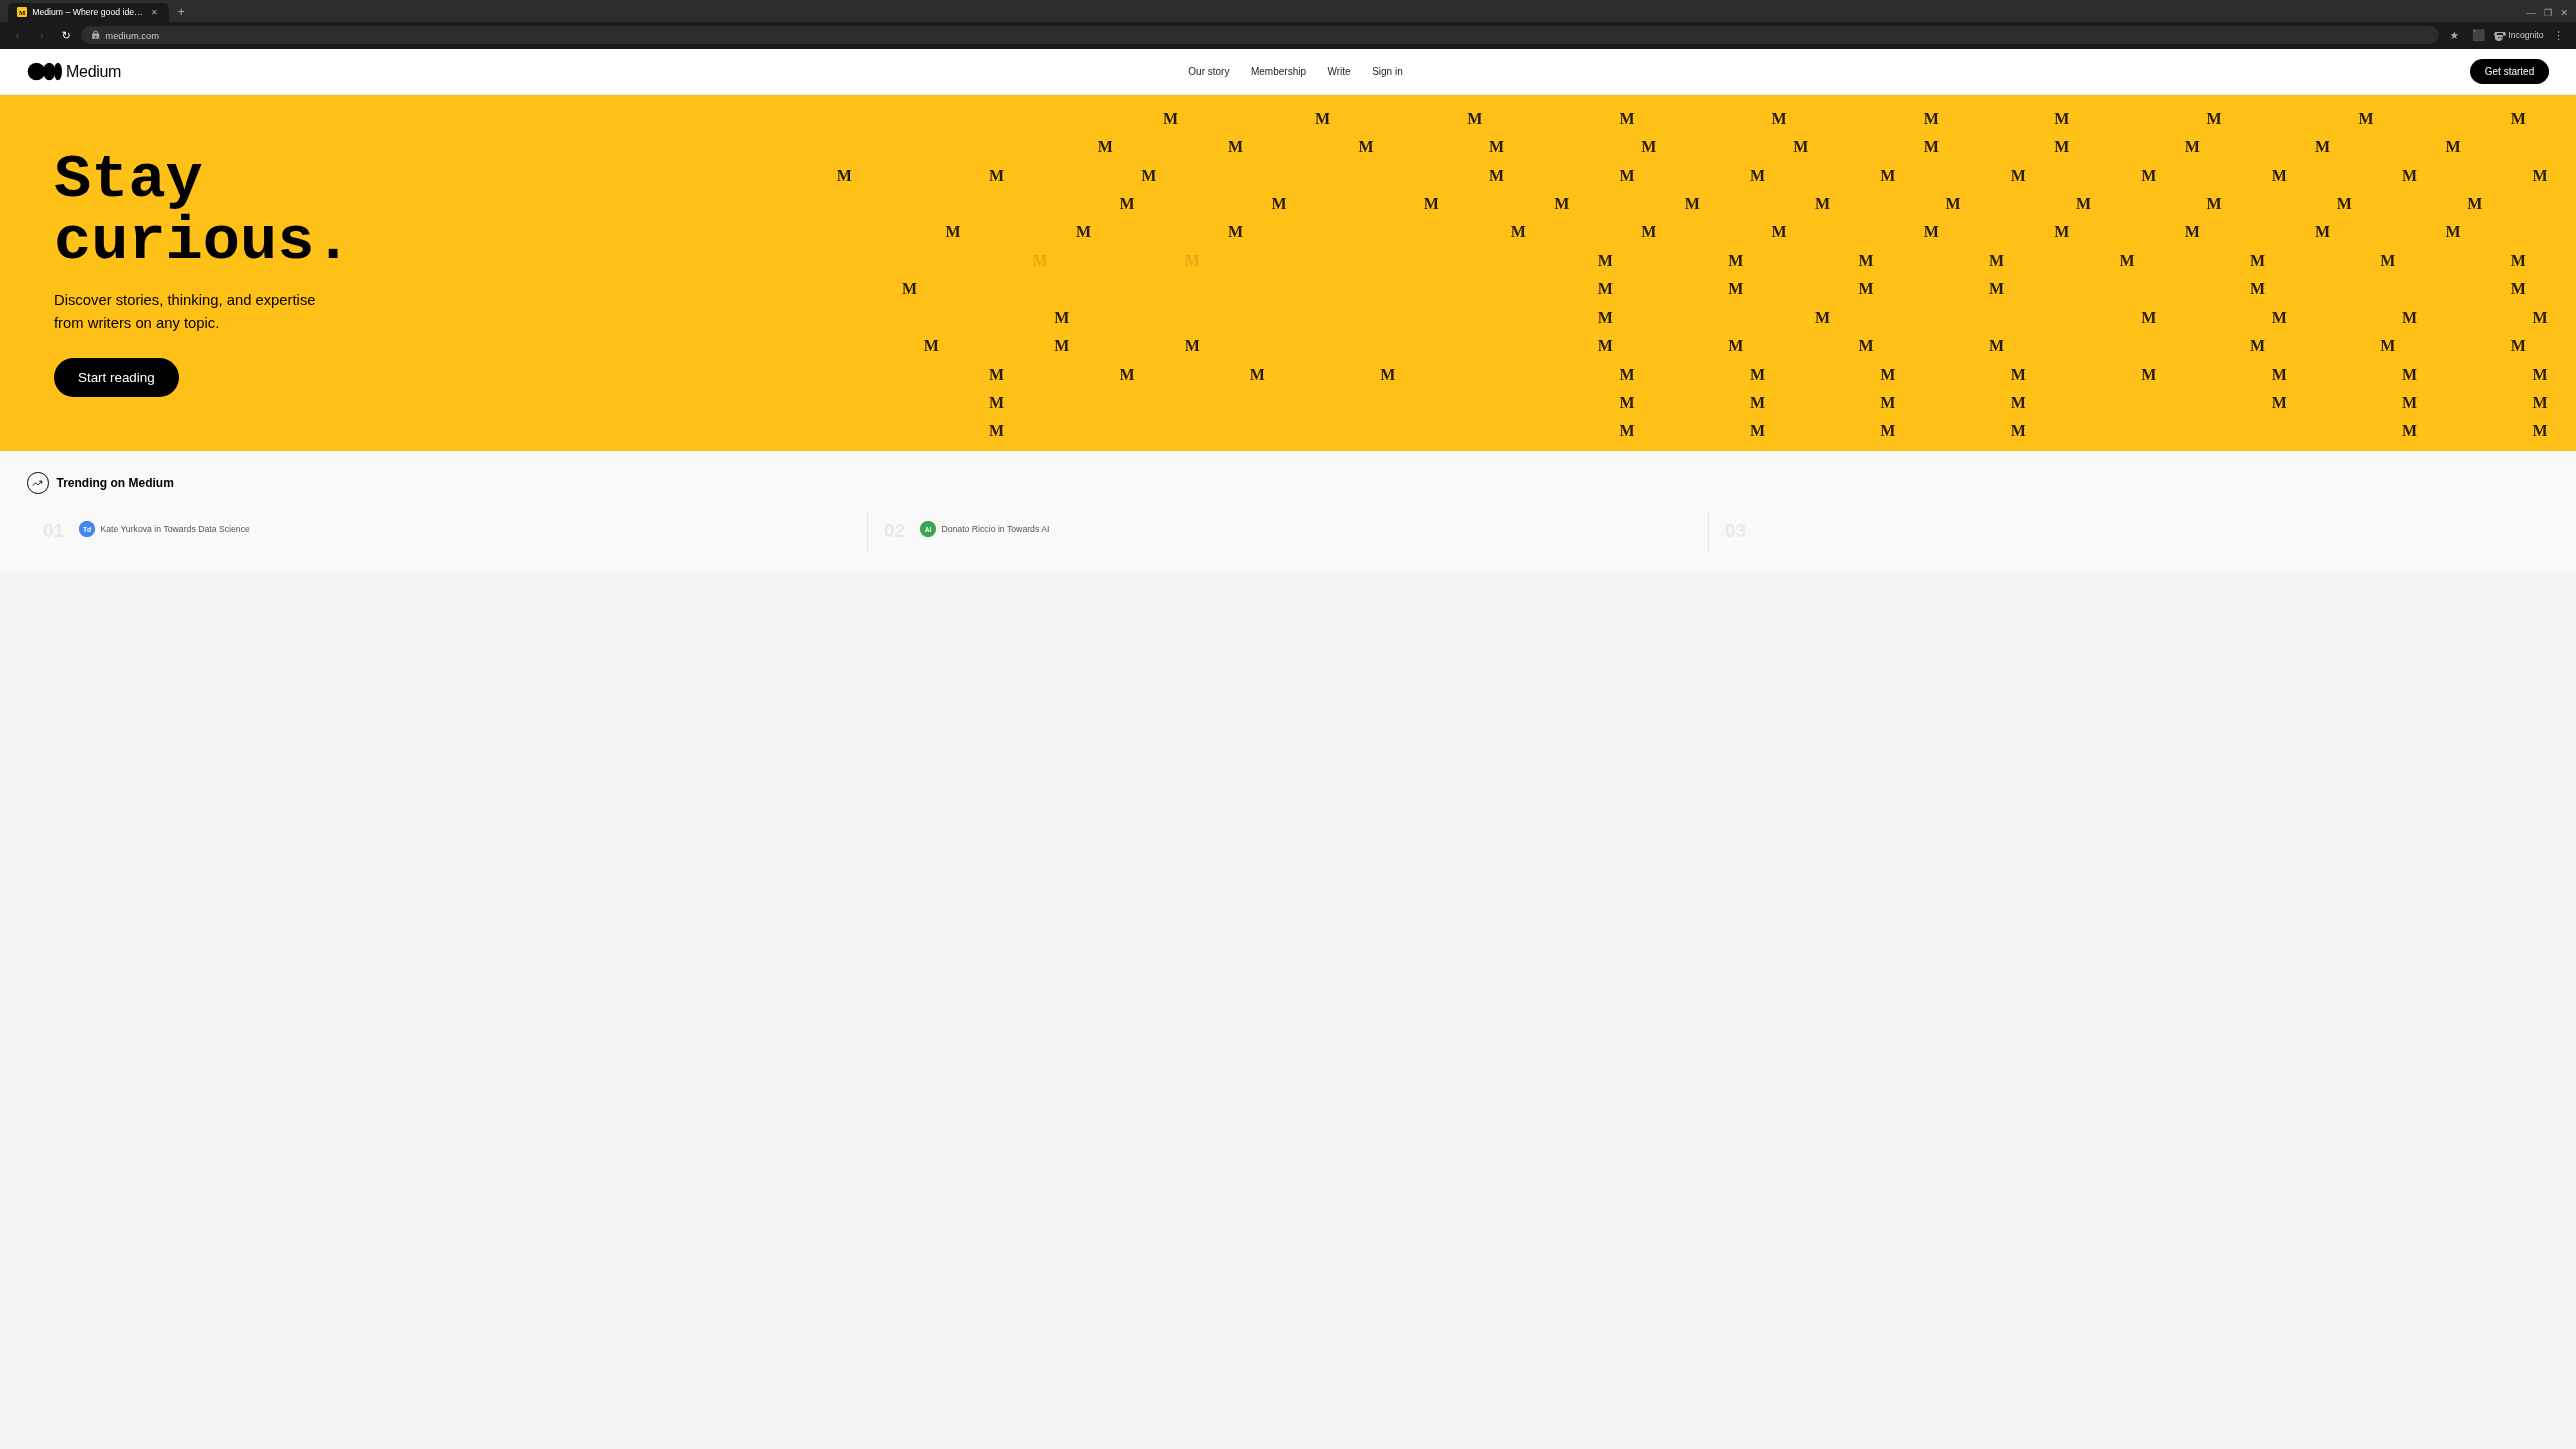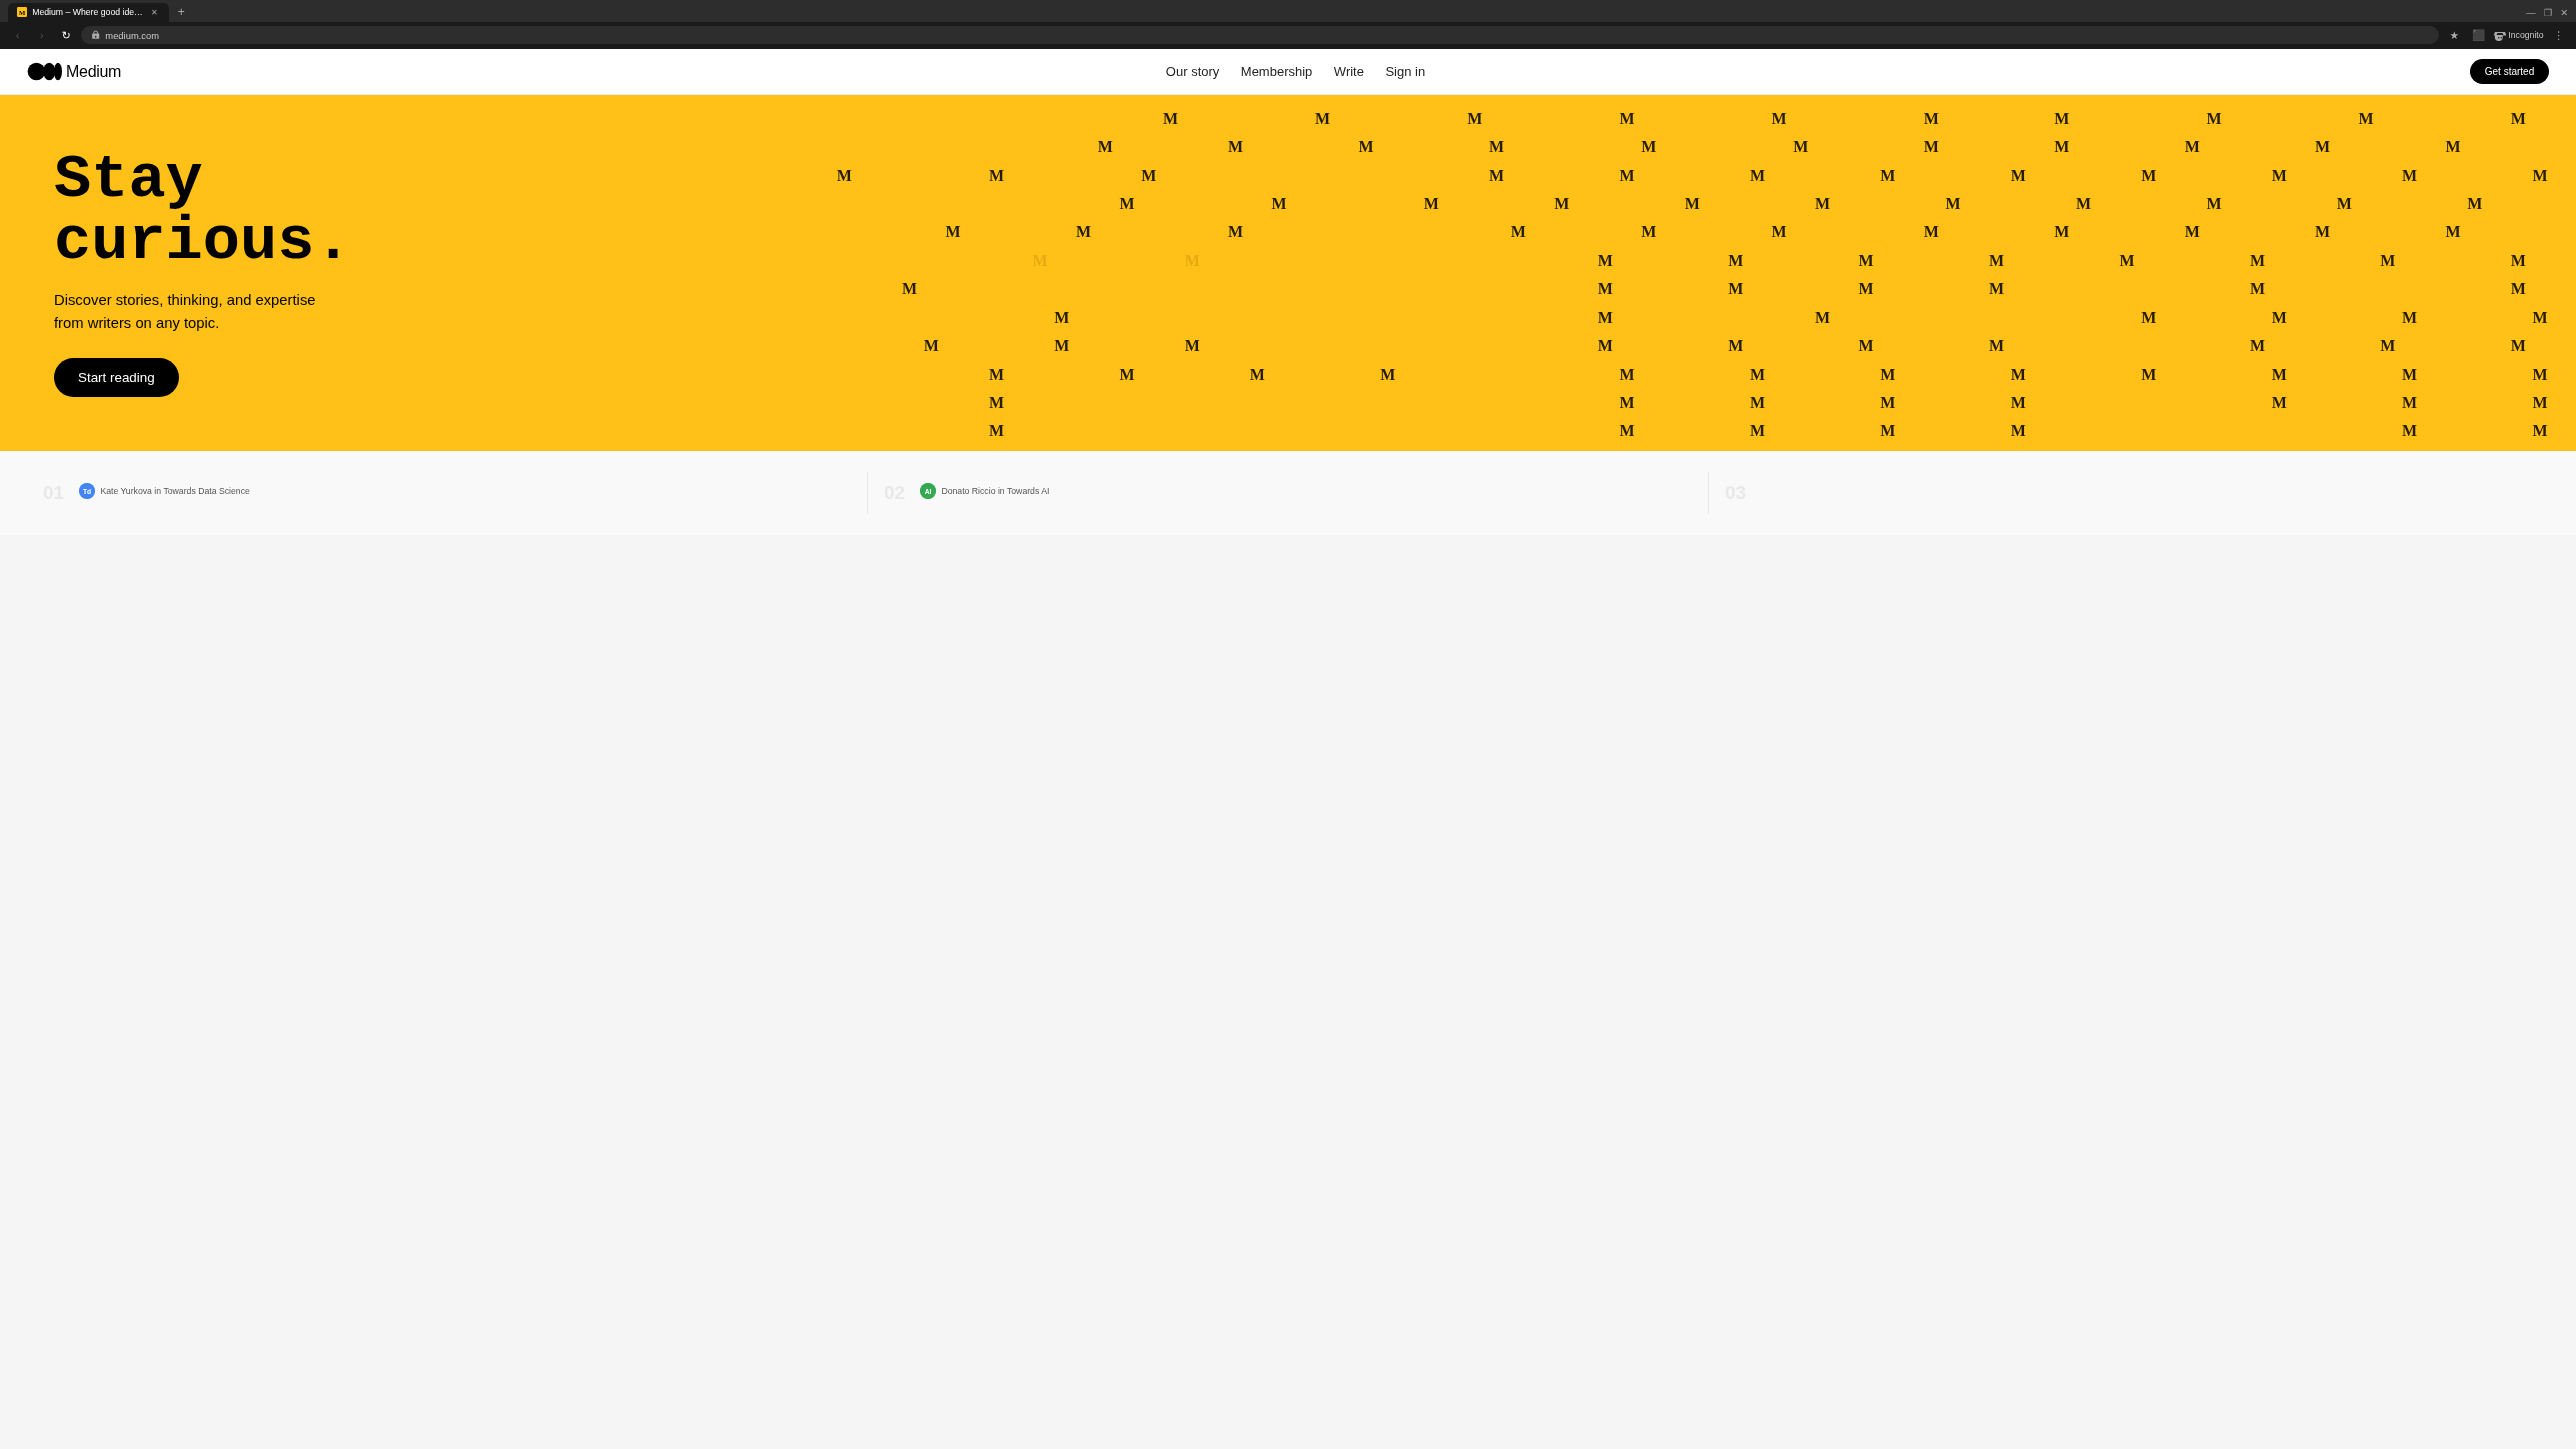--- a/index.html
+++ b/index.html
@@ -167,21 +167,21 @@
       font-weight: 500;
       color: #000;
       letter-spacing: -0.3px;
     }
     .header-nav {
       display: flex;
       align-items: center;
       gap: 21.5px;
     }
     .nav-link {
-      font-size: 13px;
+      font-size: 10px;
       color: #242424;
       cursor: pointer;
       text-decoration: none;
     }
     .header-actions {
       display: flex;
       align-items: center;
       gap: 10.7px;
     }
     .btn-get-started {
@@ -544,20 +544,33 @@
           <span class="m-letter" style="left: 62%; top: 92%;">M</span>
           <span class="m-letter" style="left: 68%; top: 92%;">M</span>
           <span class="m-letter" style="left: 74%; top: 92%;">M</span>
           <span class="m-letter" style="left: 92%; top: 92%;">M</span>
           <span class="m-letter" style="left: 98%; top: 92%;">M</span>
         </div>
     </div>
   </section>
 
   <section class="trending-section">
+    <div class="trending-header">
+      <div class="trending-title-row">
+        <div class="trending-icon">
+          <svg width="10.7" height="10.7" viewBox="0 0 24 24" fill="none" stroke="#000" stroke-width="2">
+            <polyline points="22 7 13.5 15.5 8.5 10.5 2 17"></polyline>
+            <polyline points="16 7 22 7 22 13"></polyline>
+          </svg>
+        </div>
+        <span class="trending-title">Trending on Medium</span>
+      </div>
+
+      <div style="width:21.5px; height:21.5px;"></div>
+    </div>
 
     <div class="trending-articles">
 
       <div class="article-preview">
         <span class="article-number">01</span>
         <div class="article-meta">
           <div class="article-author-row">
             <div class="author-avatar tds">
               <svg width="16" height="16" viewBox="0 0 24 24" style="font-size:10px">
                 <rect width="24" height="24" fill="#4285f4" rx="12"></rect>

